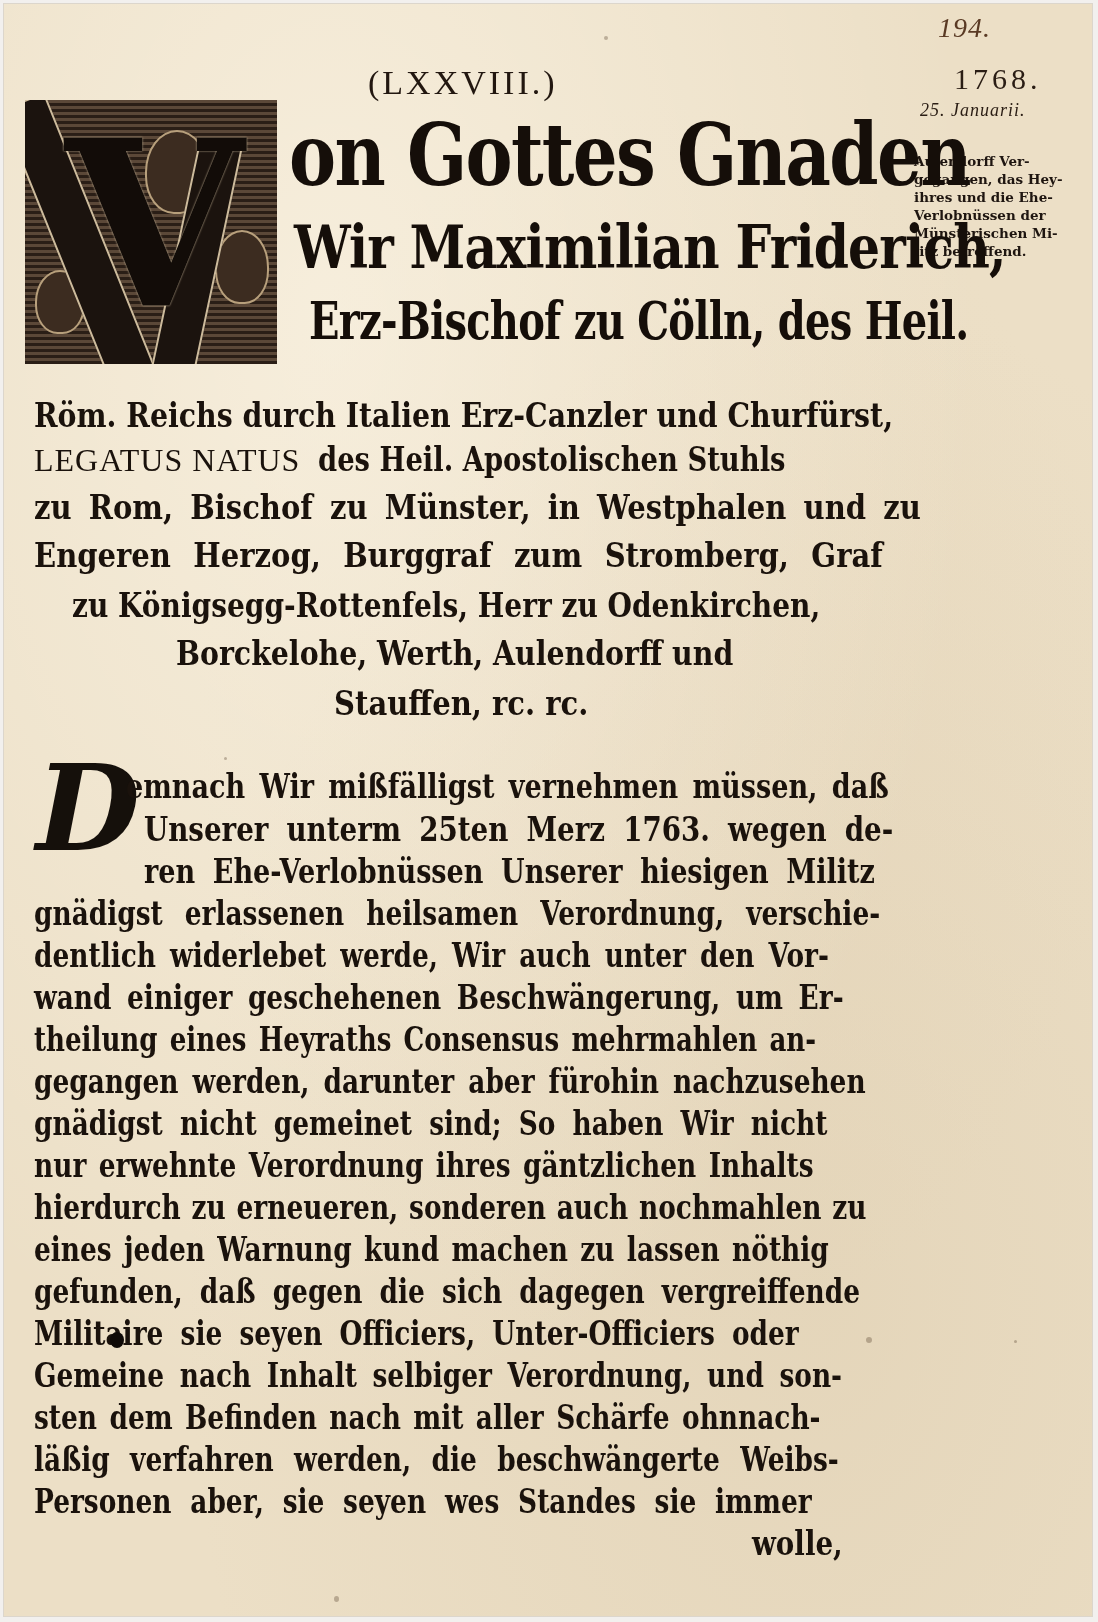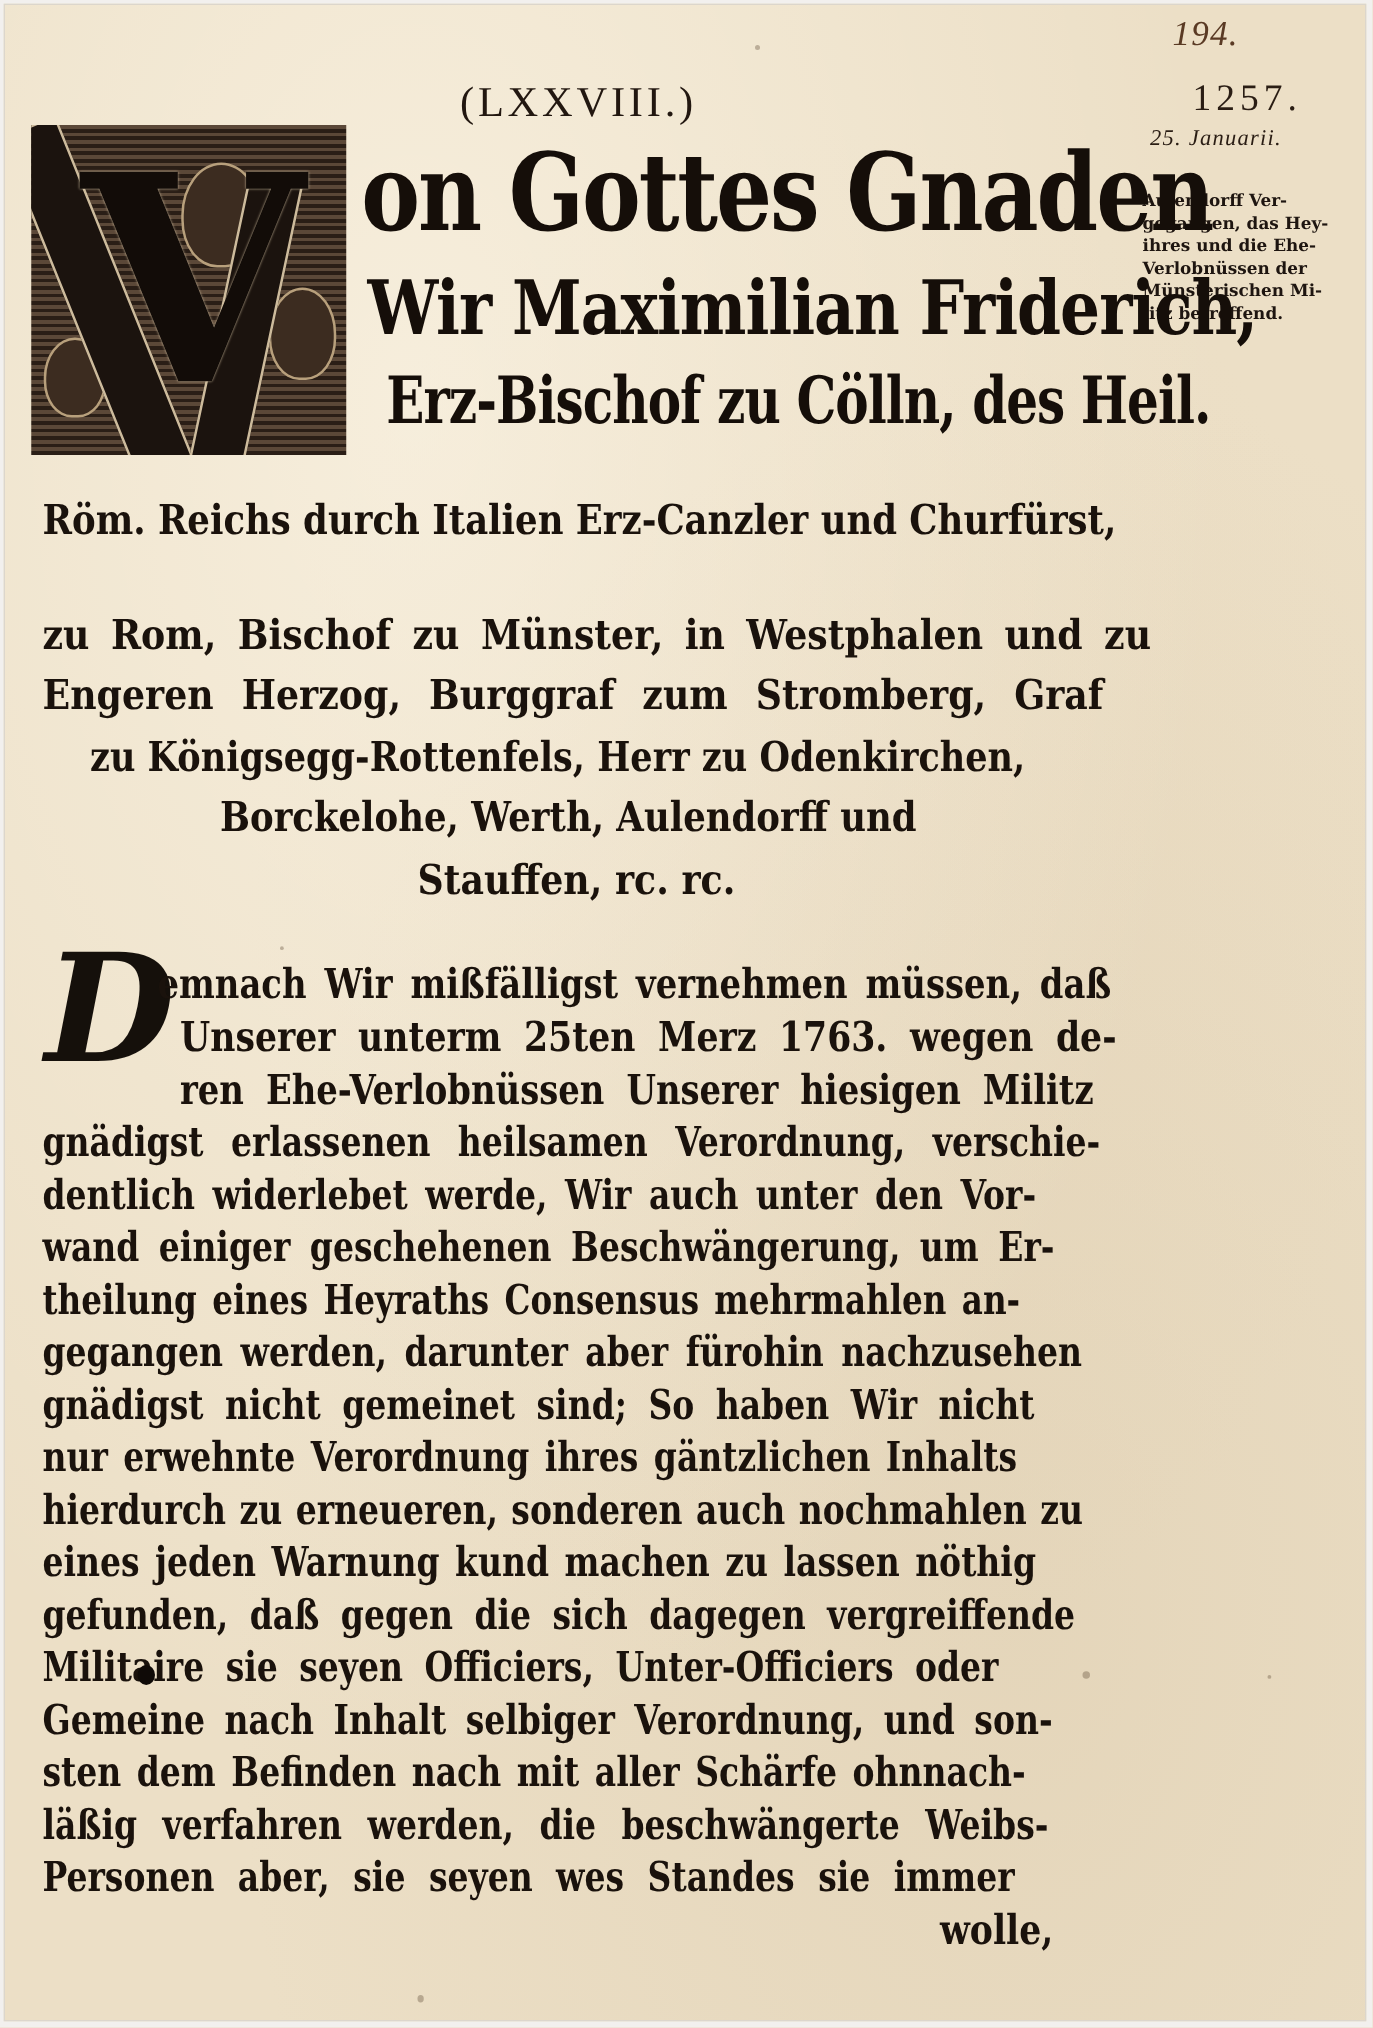--- a/index.html
+++ b/index.html
@@ -93,21 +93,21 @@
 
 <div class="page">
 
   <div class="speck" style="left:600px;top:32px;width:4px;height:4px;"></div>
   <div class="speck" style="left:862px;top:1333px;width:6px;height:6px;"></div>
   <div class="speck" style="left:1010px;top:1336px;width:3px;height:3px;"></div>
   <div class="speck" style="left:220px;top:753px;width:3px;height:3px;"></div>
   <div class="speck" style="left:330px;top:1592px;width:5px;height:6px;"></div>
 
   <div class="folio">194.</div>
-  <div class="year">1257.</div>
+  <div class="year">1768.</div>
   <div class="date">25. Januarii.</div>
 
   <div class="margin-note">
     <span>Aulendorff Ver-</span>
     <span>gegangen, das Hey-</span>
     <span>ihres und die Ehe-</span>
     <span>Verlobnüssen der</span>
     <span>Münsterischen Mi-</span>
     <span>litz betreffend.</span>
   </div>
@@ -121,20 +121,24 @@
     <div class="band" style="left:30px;top:-10px;width:44px;height:300px;transform:rotate(-22deg);"></div>
     <div class="band" style="left:150px;top:40px;width:40px;height:230px;transform:rotate(12deg);"></div>
     <div class="letter">V</div>
   </div>
 
   <div class="title-line t1">on Gottes Gnaden</div>
   <div class="title-line t2">Wir Maximilian Friderich,</div>
   <div class="title-line t3">Erz-Bischof zu Cölln, des Heil.</div>
 
   <div class="line" style="left:30px;top:392px;transform:scaleX(0.86);">Röm. Reichs durch Italien Erz-Canzler und Churfürst,</div>
+  <div class="line" style="left:30px;top:436px;">
+    <span class="latin" style="font-size:32px;">LEGATUS NATUS</span>
+    <span style="display:inline-block;transform:scaleX(0.83);transform-origin:left top;margin-left:6px;">des Heil. Apostolischen Stuhls</span>
+  </div>
   <div class="line" style="left:30px;top:484px;transform:scaleX(0.88);word-spacing:8px;">zu Rom, Bischof zu Münster, in Westphalen und zu</div>
   <div class="line" style="left:30px;top:532px;transform:scaleX(0.88);word-spacing:14px;">Engeren Herzog, Burggraf zum Stromberg, Graf</div>
   <div class="line" style="left:68px;top:582px;transform:scaleX(0.85);">zu Königsegg-Rottenfels, Herr zu Odenkirchen,</div>
   <div class="line" style="left:172px;top:630px;transform:scaleX(0.86);">Borckelohe, Werth, Aulendorff und</div>
   <div class="line" style="left:330px;top:680px;transform:scaleX(0.88);">Stauffen, rc. rc.</div>
 
   <div class="dropcap">D</div>
   <div class="line" style="left:122px;top:763px;transform:scaleX(0.82);word-spacing:6px;">emnach Wir mißfälligst vernehmen müssen, daß</div>
   <div class="line" style="left:140px;top:806px;transform:scaleX(0.84);word-spacing:10px;">Unserer unterm 25ten Merz 1763. wegen de-</div>
   <div class="line" style="left:140px;top:848px;transform:scaleX(0.82);word-spacing:10px;">ren Ehe-Verlobnüssen Unserer hiesigen Militz</div>

